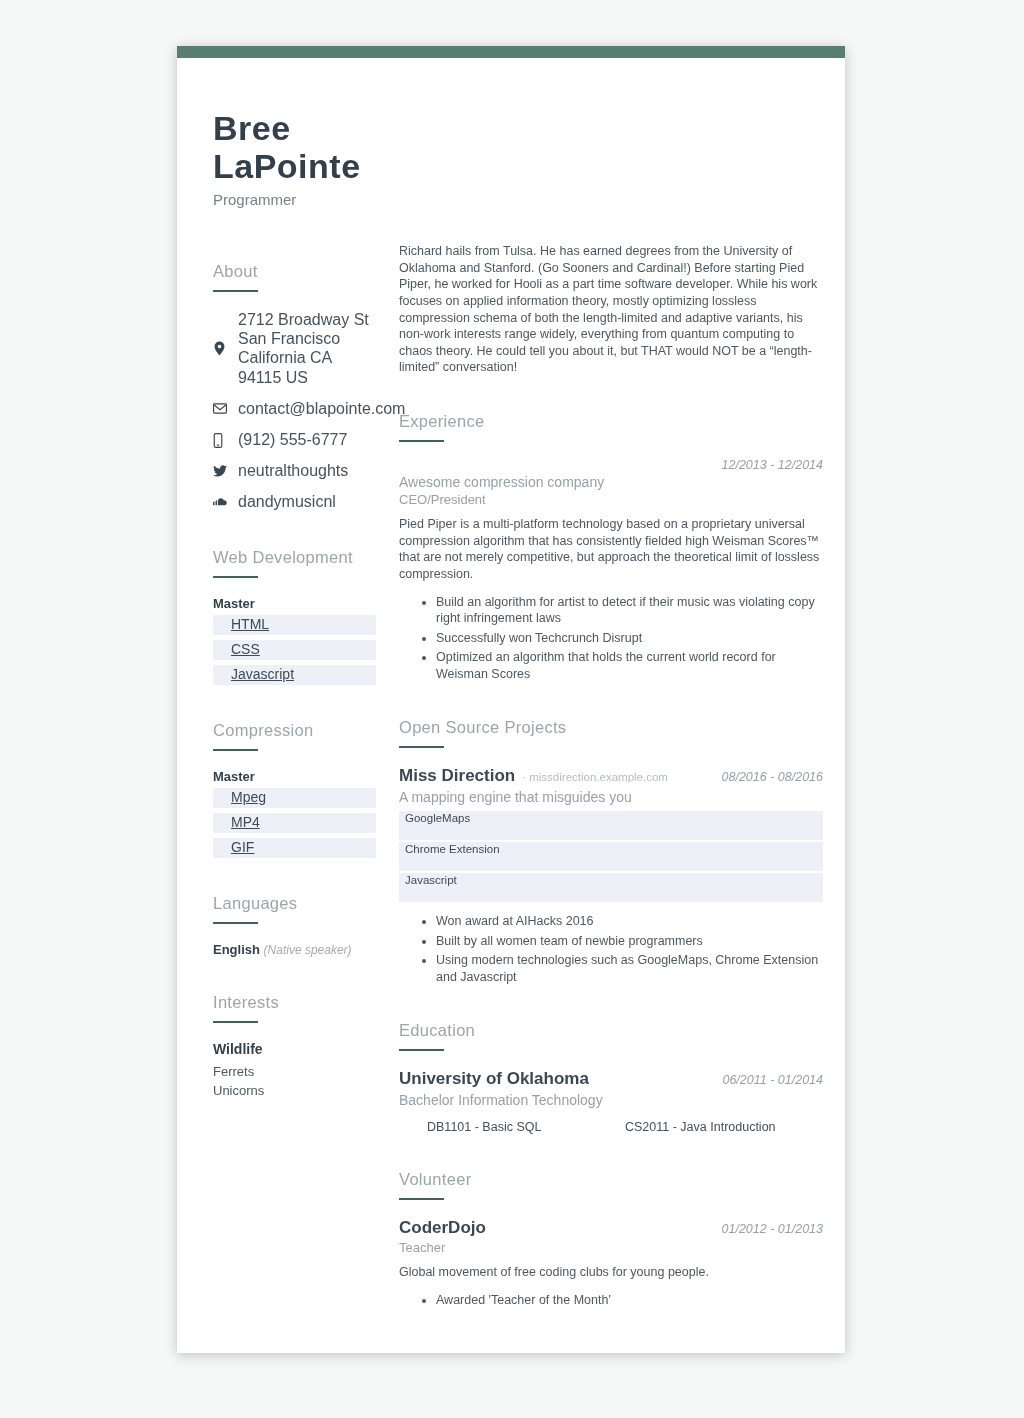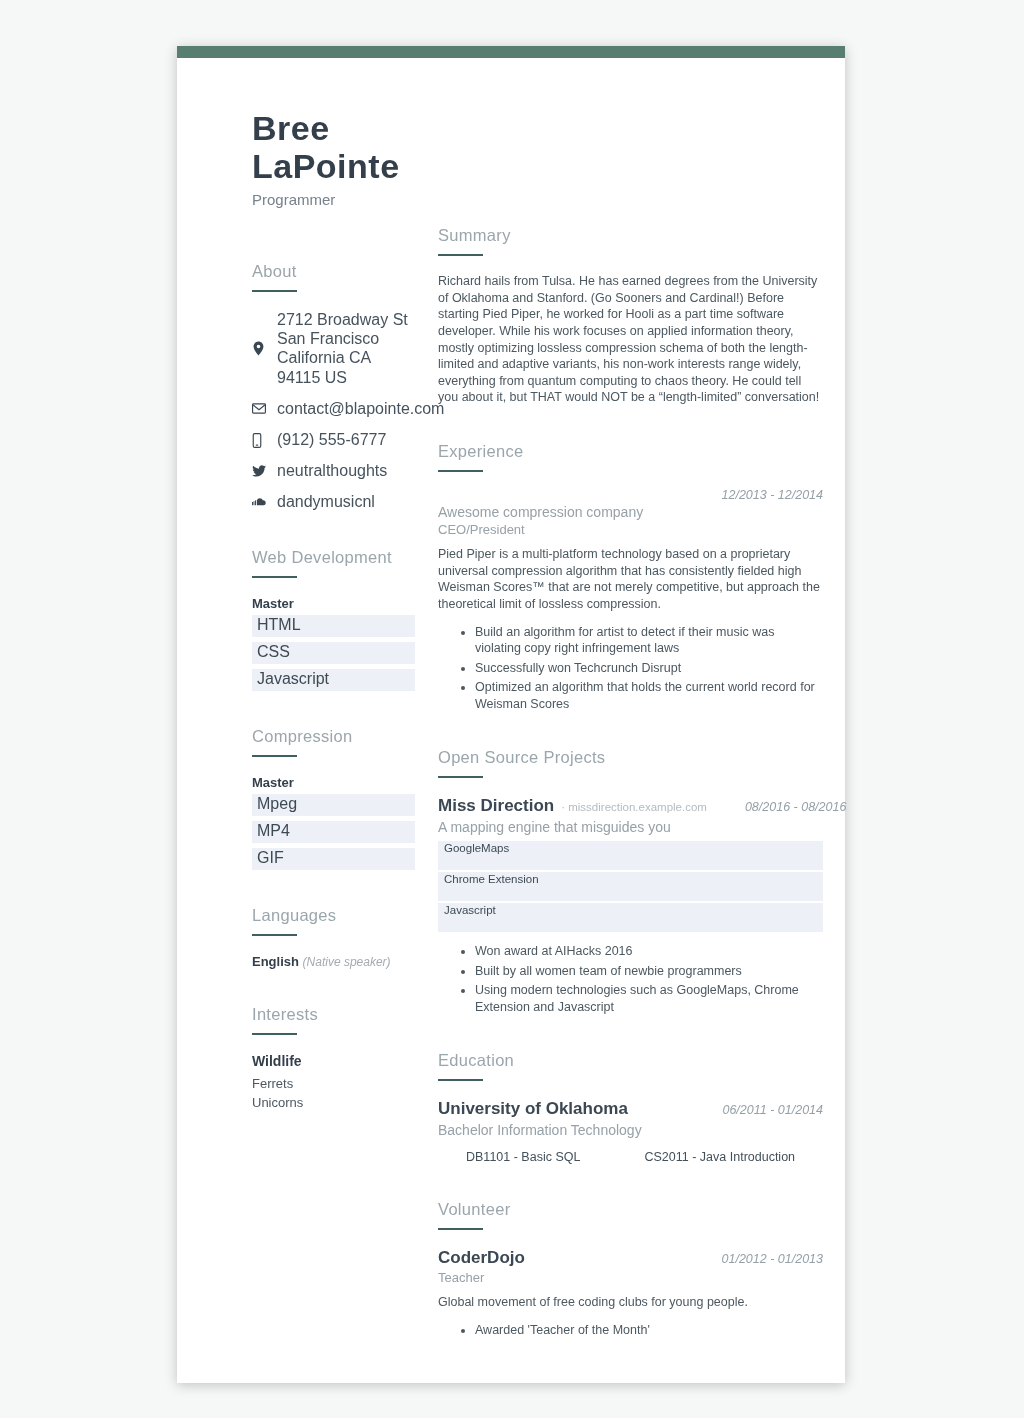--- a/index.html
+++ b/index.html
@@ -18,21 +18,21 @@
     background:#f6f7f7;
     font-family:"Liberation Sans","DejaVu Sans",sans-serif;
     -webkit-font-smoothing:antialiased;
   }
   .page{
     position:absolute;left:177px;top:46px;width:668px;min-height:1272px;
     background:#ffffff;box-shadow:0 2px 12px rgba(0,0,0,0.22);
   }
   .accent-bar{height:12px;background:var(--accent-bar);}
   .content{display:flex;padding:51px 22px 42px 36px;}
-  .left-col{width:163px;flex:none;margin-left:39px;}
+  .left-col{width:163px;flex:none;}
   .right-col{flex:1;min-width:0;margin-left:23px;padding-top:117px;}
 
   .person-name{
     margin:0;font-size:34px;line-height:38px;font-weight:700;
     letter-spacing:.5px;color:var(--title-text);max-width:180px;
   }
   .job-title{font-size:15px;color:#76828c;margin-top:6px;font-weight:400;}
   .header-block{height:117px;}
 
   .section{margin-top:36px;}
@@ -45,21 +45,21 @@
     content:"";display:block;width:45px;height:2px;
     background:var(--heading-underline);margin-top:9px;
   }
   .section-body{margin-top:18px;}
 
   .contact-row{display:flex;margin-bottom:12px;font-size:16px;line-height:1.2;color:#46525c;align-items:center;}
   .contact-icon{width:16px;flex:none;margin-right:9px;color:#3a4650;padding-top:1px;}
   .contact-icon svg{display:block;}
 
   .skill-level{font-weight:700;font-size:13px;color:var(--title-text);margin:18px 0 4px;}
-  .skill-bar{background:var(--bar-bg);font-size:16px;color:#3d4a54;padding:1px 0 3px 5px;margin-bottom:5px;}
+  .skill-bar{background:var(--bar-bg);font-size:14px;color:#3d4a54;padding:1px 0 3px 18px;margin-bottom:5px;text-decoration:underline;}
 
   .lang-row{margin-top:18px;font-size:13px;}
   .lang-name{font-weight:700;color:var(--title-text);}
   .lang-fluency{font-style:italic;color:#a3acb2;font-size:12px;}
 
   .interest-name{font-weight:700;font-size:14px;color:var(--title-text);margin-top:18px;}
   .interest-kw{font-size:13px;color:var(--body-text);margin-top:7px;}
   .interest-kw + .interest-kw{margin-top:4px;}
 
   .body-text{font-size:12.5px;line-height:1.33;color:var(--body-text);}
@@ -189,21 +189,20 @@
         <div class="interest-name">Wildlife</div>
         <div class="interest-kw">Ferrets</div>
         <div class="interest-kw">Unicorns</div>
       </div>
 
     </div>
 
     <div class="right-col">
 
       <div class="section">
-        <h2 class="section-h">Summary</h2>
         <div class="body-text summary-text">Richard hails from Tulsa. He has earned degrees from the University of Oklahoma and Stanford. (Go Sooners and Cardinal!) Before starting Pied Piper, he worked for Hooli as a part time software developer. While his work focuses on applied information theory, mostly optimizing lossless compression schema of both the length-limited and adaptive variants, his non-work interests range widely, everything from quantum computing to chaos theory. He could tell you about it, but THAT would NOT be a “length-limited” conversation!</div>
       </div>
 
       <div class="section">
         <h2 class="section-h">Experience</h2>
         <div>
           <div class="date-line">12/2013 - 12/2014</div>
           <div class="company">Awesome compression company</div>
           <div class="position">CEO/President</div>
           <div class="body-text desc">Pied Piper is a multi-platform technology based on a proprietary universal compression algorithm that has consistently fielded high Weisman Scores™ that are not merely competitive, but approach the theoretical limit of lossless compression.</div>

